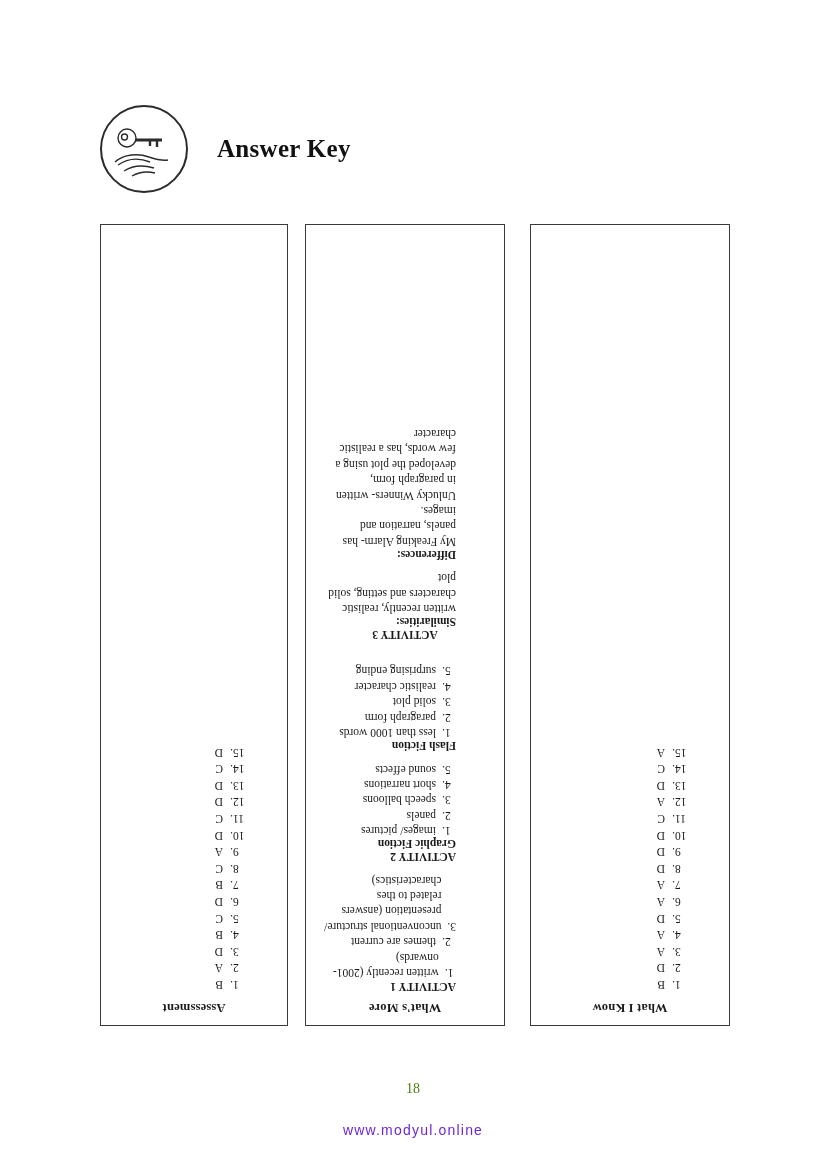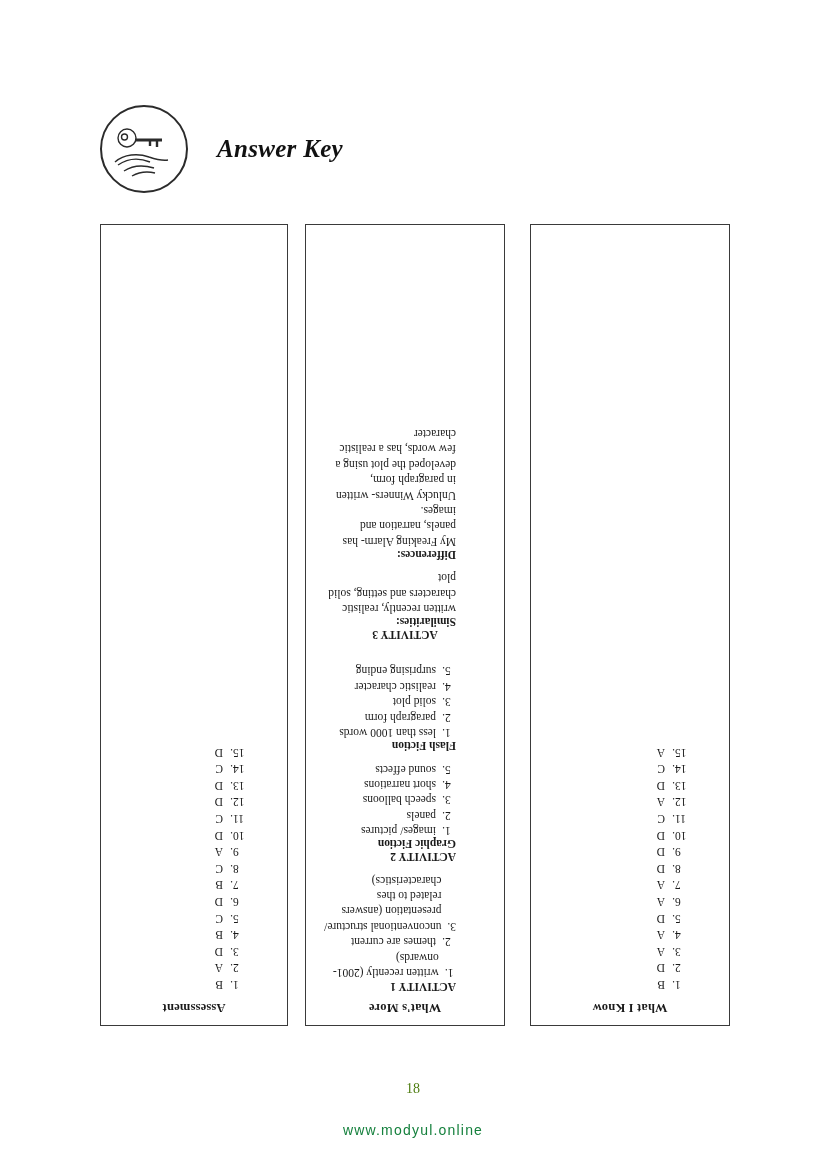--- a/index.html
+++ b/index.html
@@ -35,21 +35,20 @@
     box-sizing: border-box;
     overflow: hidden;
   }
   .key-badge svg { display: block; }
   .page-title {
     position: absolute;
     left: 117px;
     top: 30px;
     font-family: "Liberation Serif", serif;
     font-weight: bold;
-    font-style: italic;
     font-size: 25px;
     letter-spacing: 0.3px;
     color: #111;
   }
 
   
   .columns {
     position: absolute;
     left: 0;
     top: 224px;
@@ -155,21 +154,21 @@
   }
   .watermark {
     position: absolute;
     left: 0;
     right: 0;
     top: 1122px;
     text-align: center;
     font-family: "Liberation Sans", sans-serif;
     font-size: 14px;
     letter-spacing: 1.2px;
-    color: #15803d;
+    color: #6d28d9;
   }
 </style>
 </head>
 <body>
 
 <div class="header">
   <div class="key-badge">
     <svg width="84" height="84" viewBox="0 0 84 84" xmlns="http://www.w3.org/2000/svg">
       <g fill="none" stroke="#2b2b2b" stroke-width="1.4">
 

